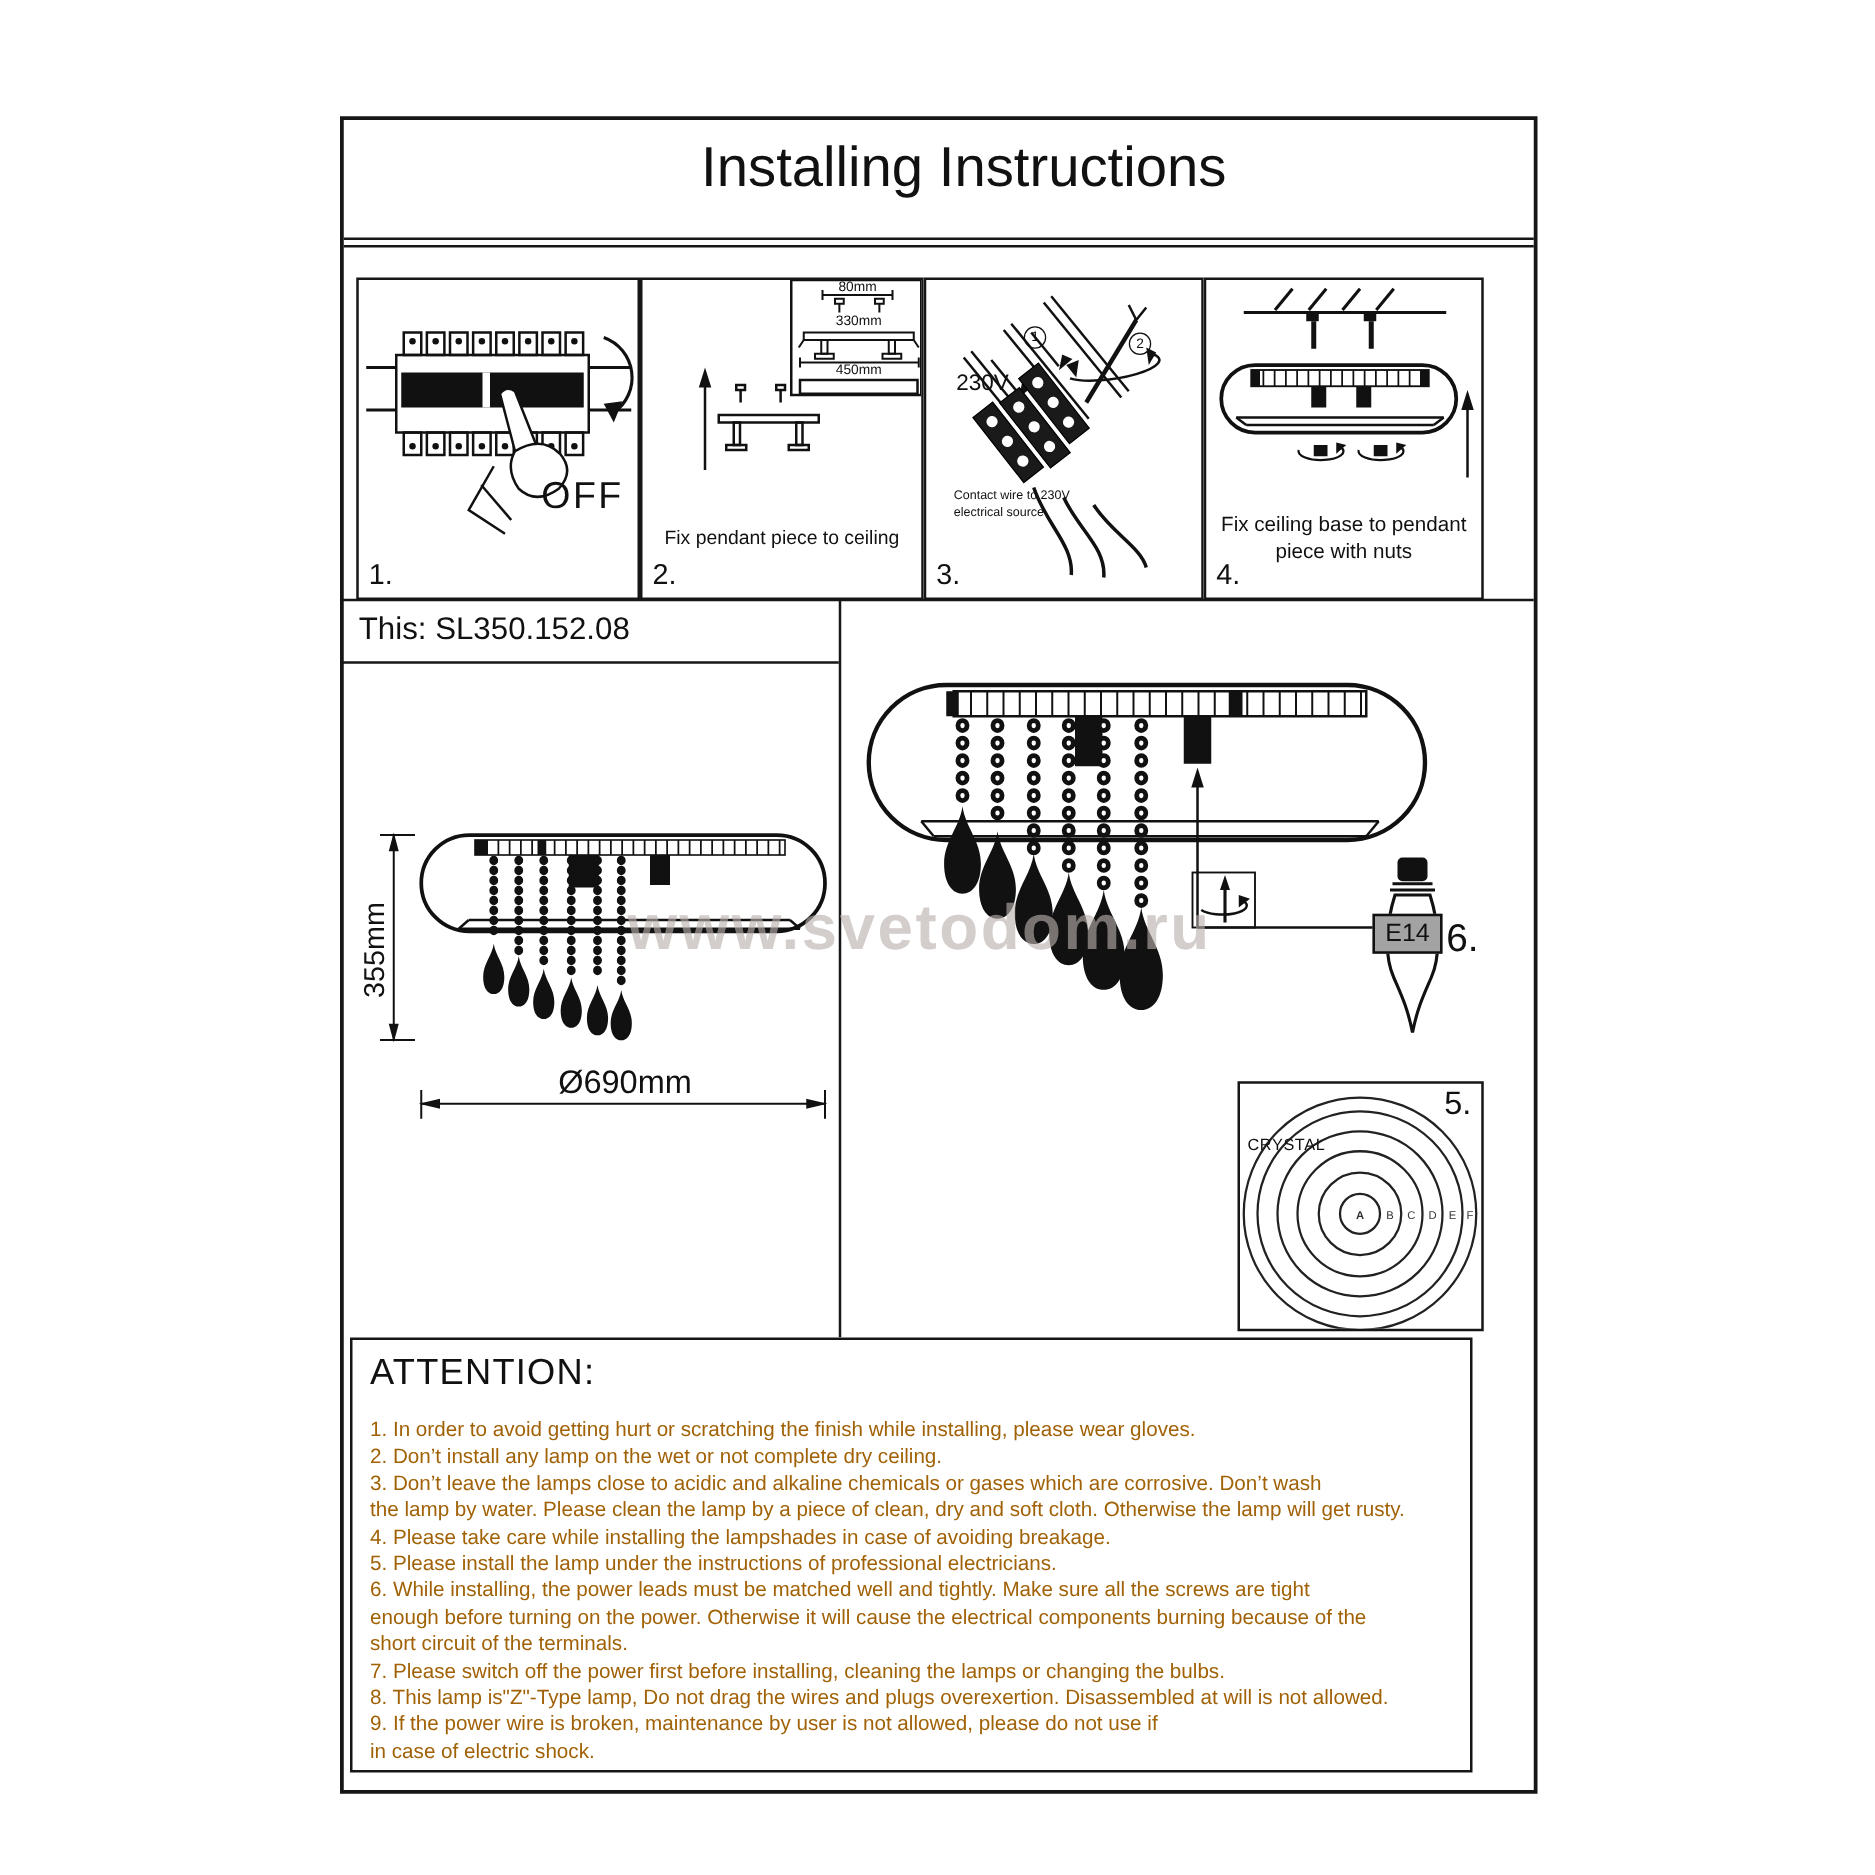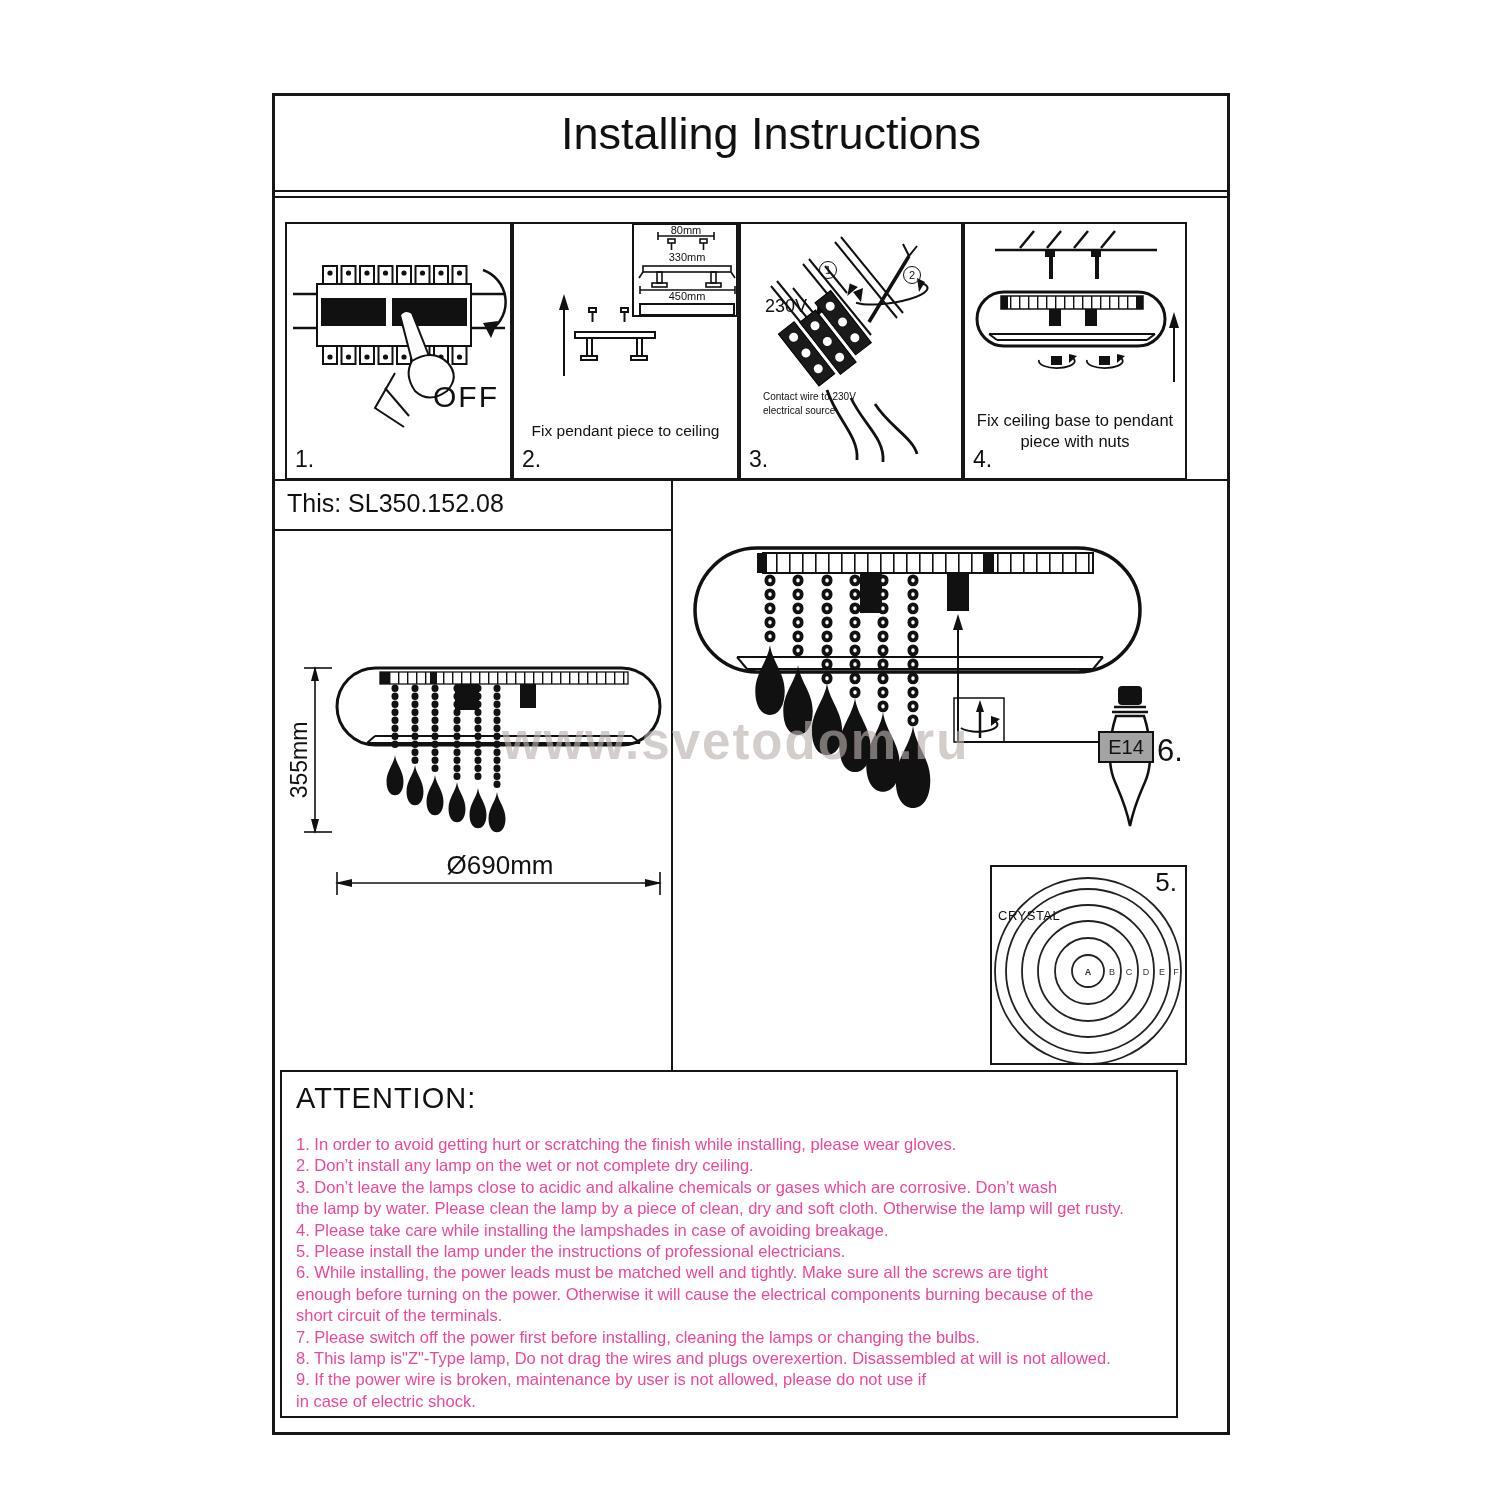--- a/index.html
+++ b/index.html
@@ -8,21 +8,21 @@
   .abs{position:absolute;}
   .doc-border{border:3px solid #161616;}
   .panel{border:2px solid #161616;background:#fff;}
   .pnum{font-size:23px;color:#111;}
   .cap{font-size:15.5px;text-align:center;color:#111;}
   .cap2{font-size:16.5px;text-align:center;color:#111;line-height:20px;}
   .smallcap{font-size:10px;color:#111;line-height:13px;}
   .dimtxt{font-size:11px;text-align:center;color:#111;}
   .marker{width:16px;height:16px;border:1.5px solid #111;border-radius:50%;
           font-size:11px;text-align:center;line-height:16px;}
-  .att-line{font-size:16.5px;line-height:21.4px;color:#ec4899;}
+  .att-line{font-size:16.5px;line-height:21.4px;color:#a16207;}
   svg{display:block;}
   .wm{font-size:51px;font-weight:bold;letter-spacing:2px;color:#b9b0ac;opacity:.62;
       white-space:nowrap;z-index:6;pointer-events:none;}
 </style>
 </head>
 <body>
 
 <div id="page">
 
   <div class="abs doc-border" style="left:272px;top:93px;width:952px;height:1336px;"></div>

